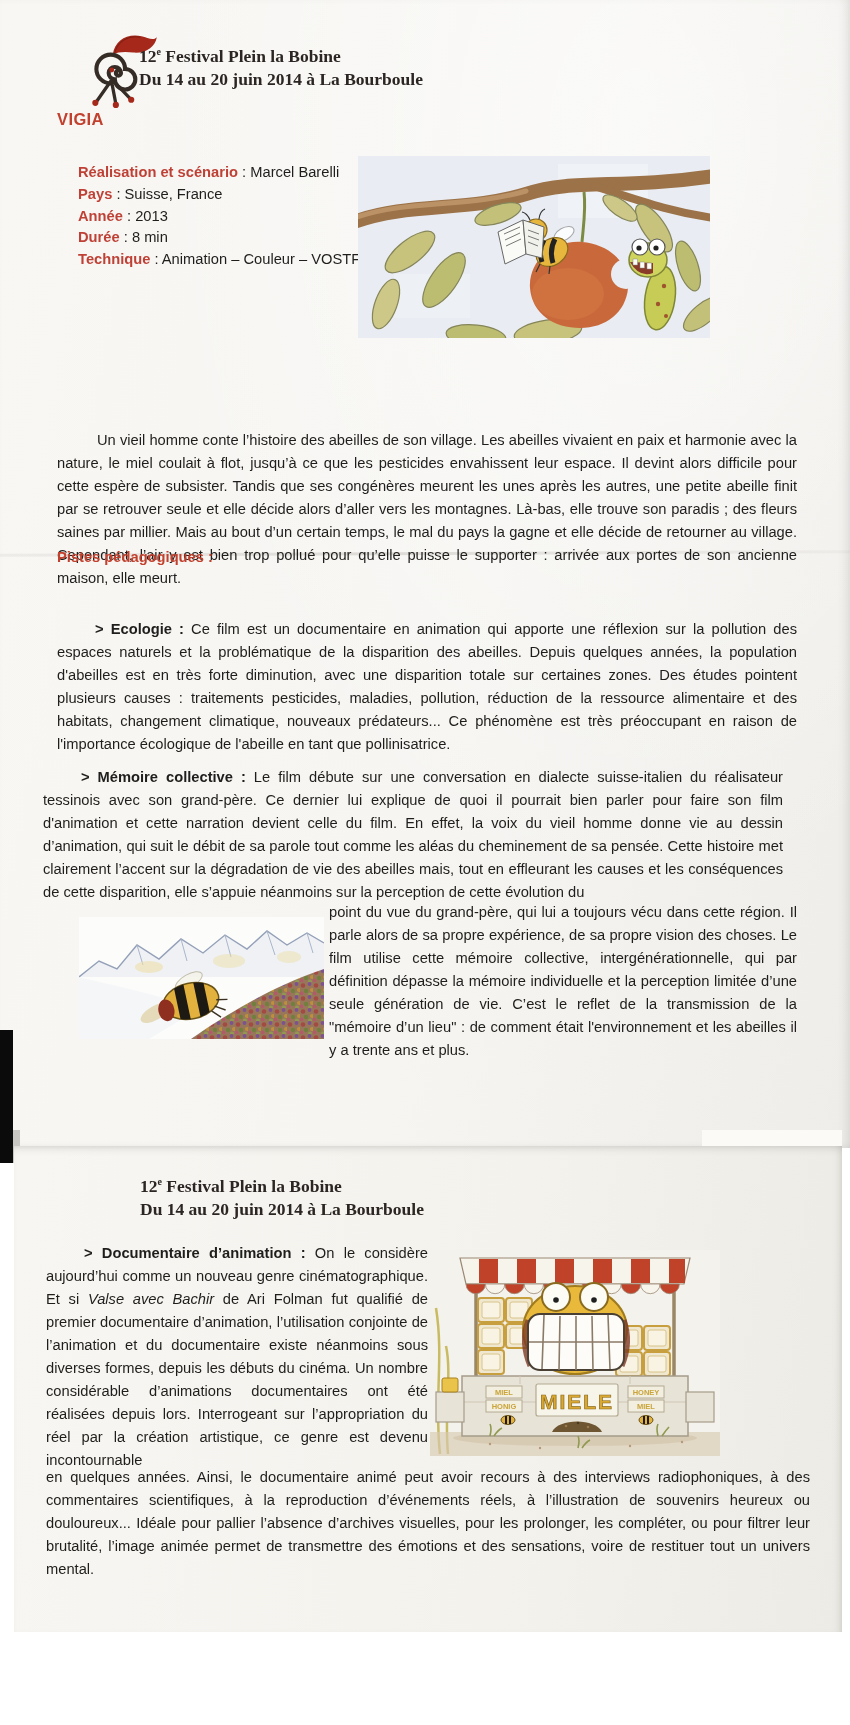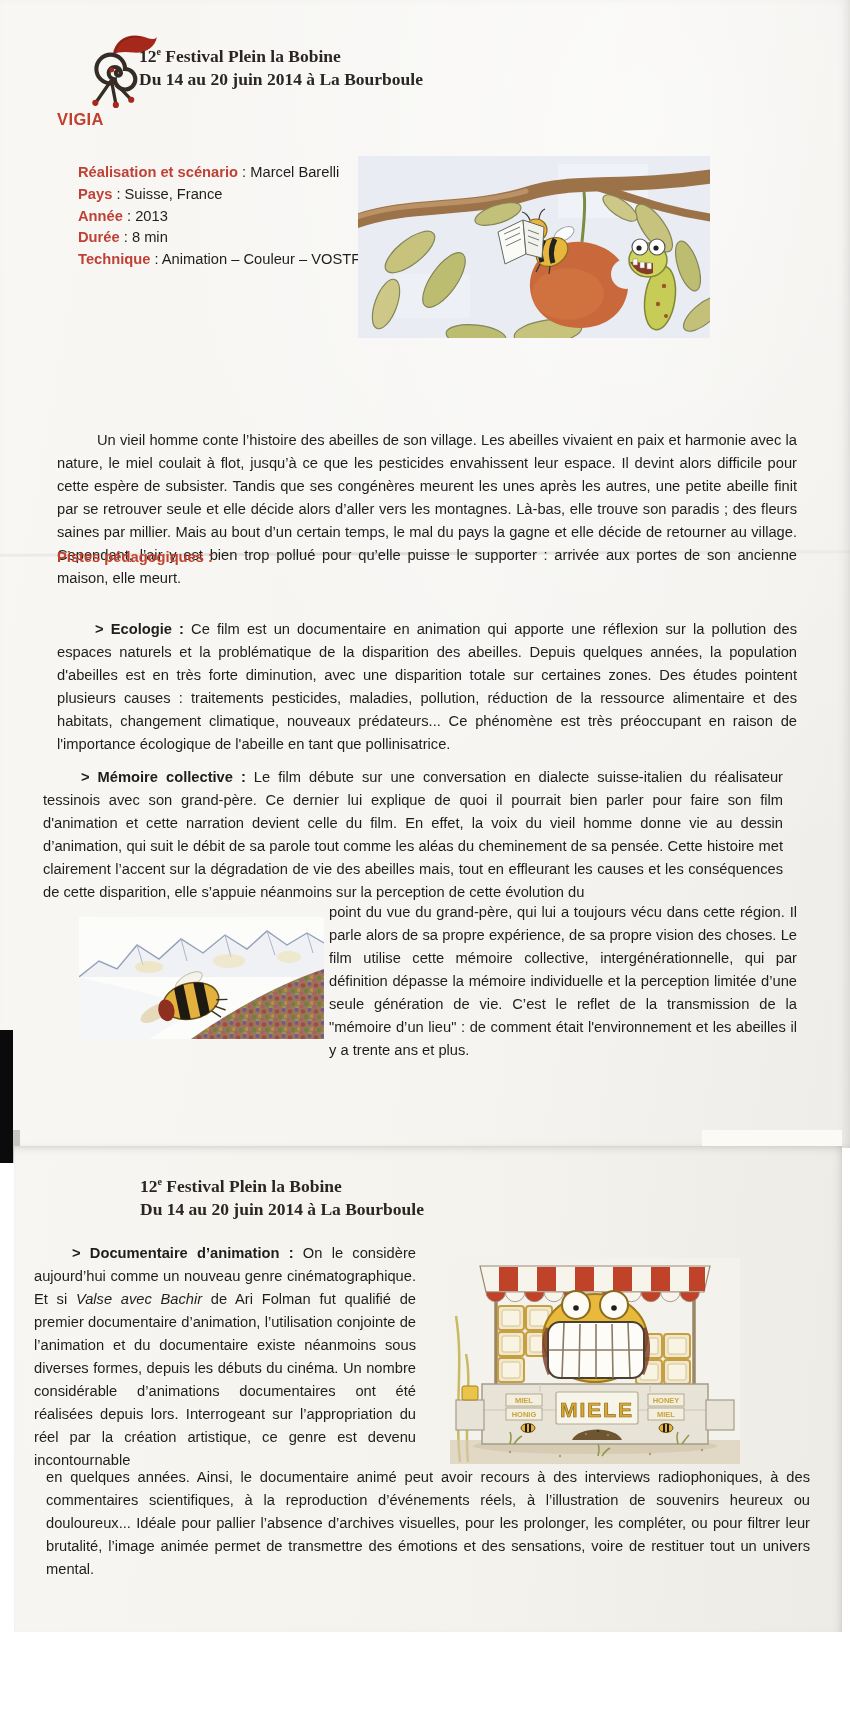--- a/index.html
+++ b/index.html
@@ -47,21 +47,21 @@
   .black-bar::after{content:"";position:absolute;left:13px;top:100px;width:7px;height:33px;background:#c9c7c3;}
   
   .page2{
     left:14px;top:1146px;width:828px;height:486px;
     background:linear-gradient(95deg,#f7f6f2 0%,#f4f2ed 60%,#edebe5 100%);
     box-shadow: inset 0 7px 12px -9px rgba(0,0,0,.28), inset -7px 0 12px -9px rgba(0,0,0,.22);
   }
   .page2::before{content:"";position:absolute;top:-16px;right:0;width:140px;height:16px;background:#fbfaf7;}
   .p2-fest{position:absolute;left:126px;top:24px;font-family:"Liberation Serif",serif;font-weight:bold;font-size:17.5px;line-height:23px;color:#2b2623;}
   .p2-fest sup{font-size:10px;}
-  .doc-row{position:absolute;left:20px;top:96px;width:764px;display:flex;align-items:center;gap:32px;}
+  .doc-row{position:absolute;left:32px;top:96px;width:764px;display:flex;align-items:flex-start;}
   .doc-col{width:382px;flex:none;text-indent:38px;}
   .still3{flex:none;width:290px;height:206px;margin:8px 0 0 2px;}
   .doc-cont{position:absolute;left:32px;top:320px;width:764px;}
   i{font-style:italic;}
   figure{padding:0;}
 </style>
 </head>
 <body>
 
 <div>

